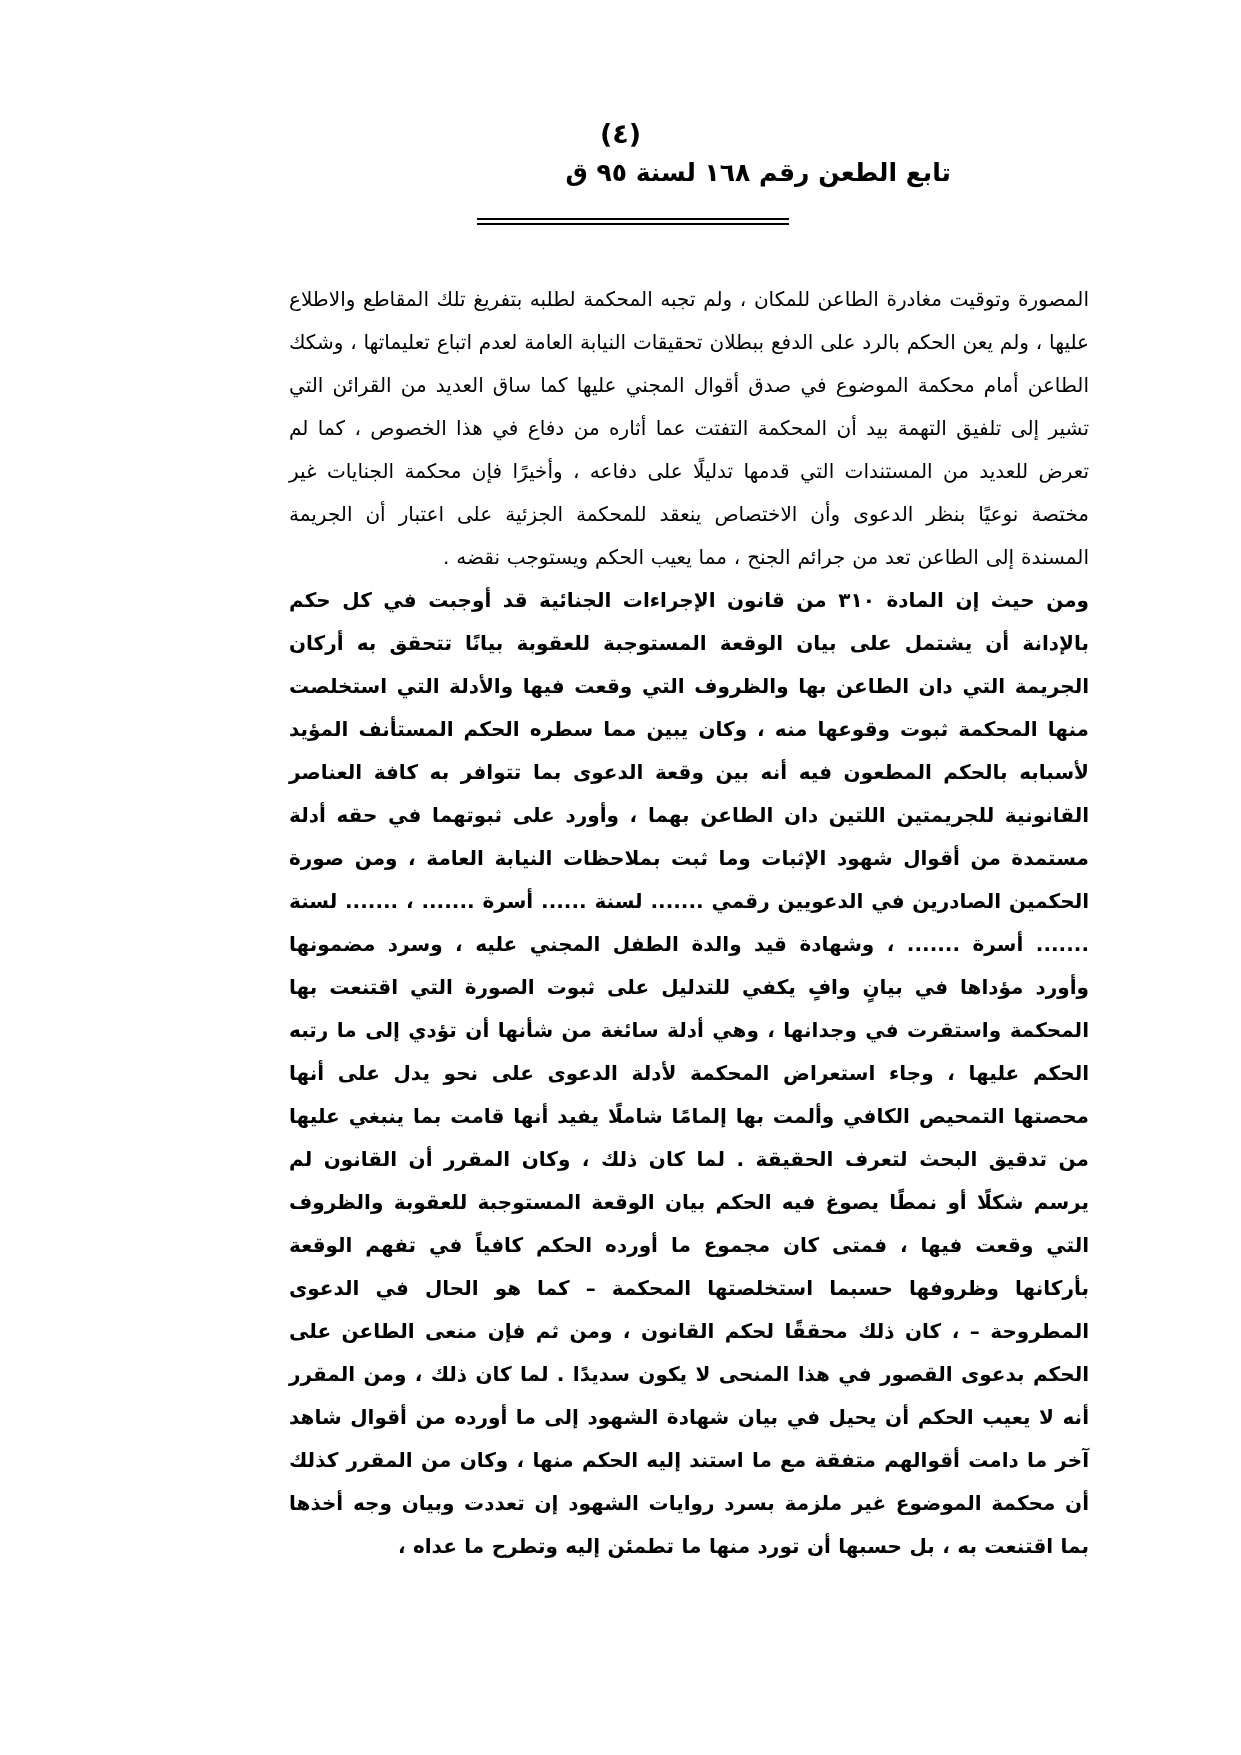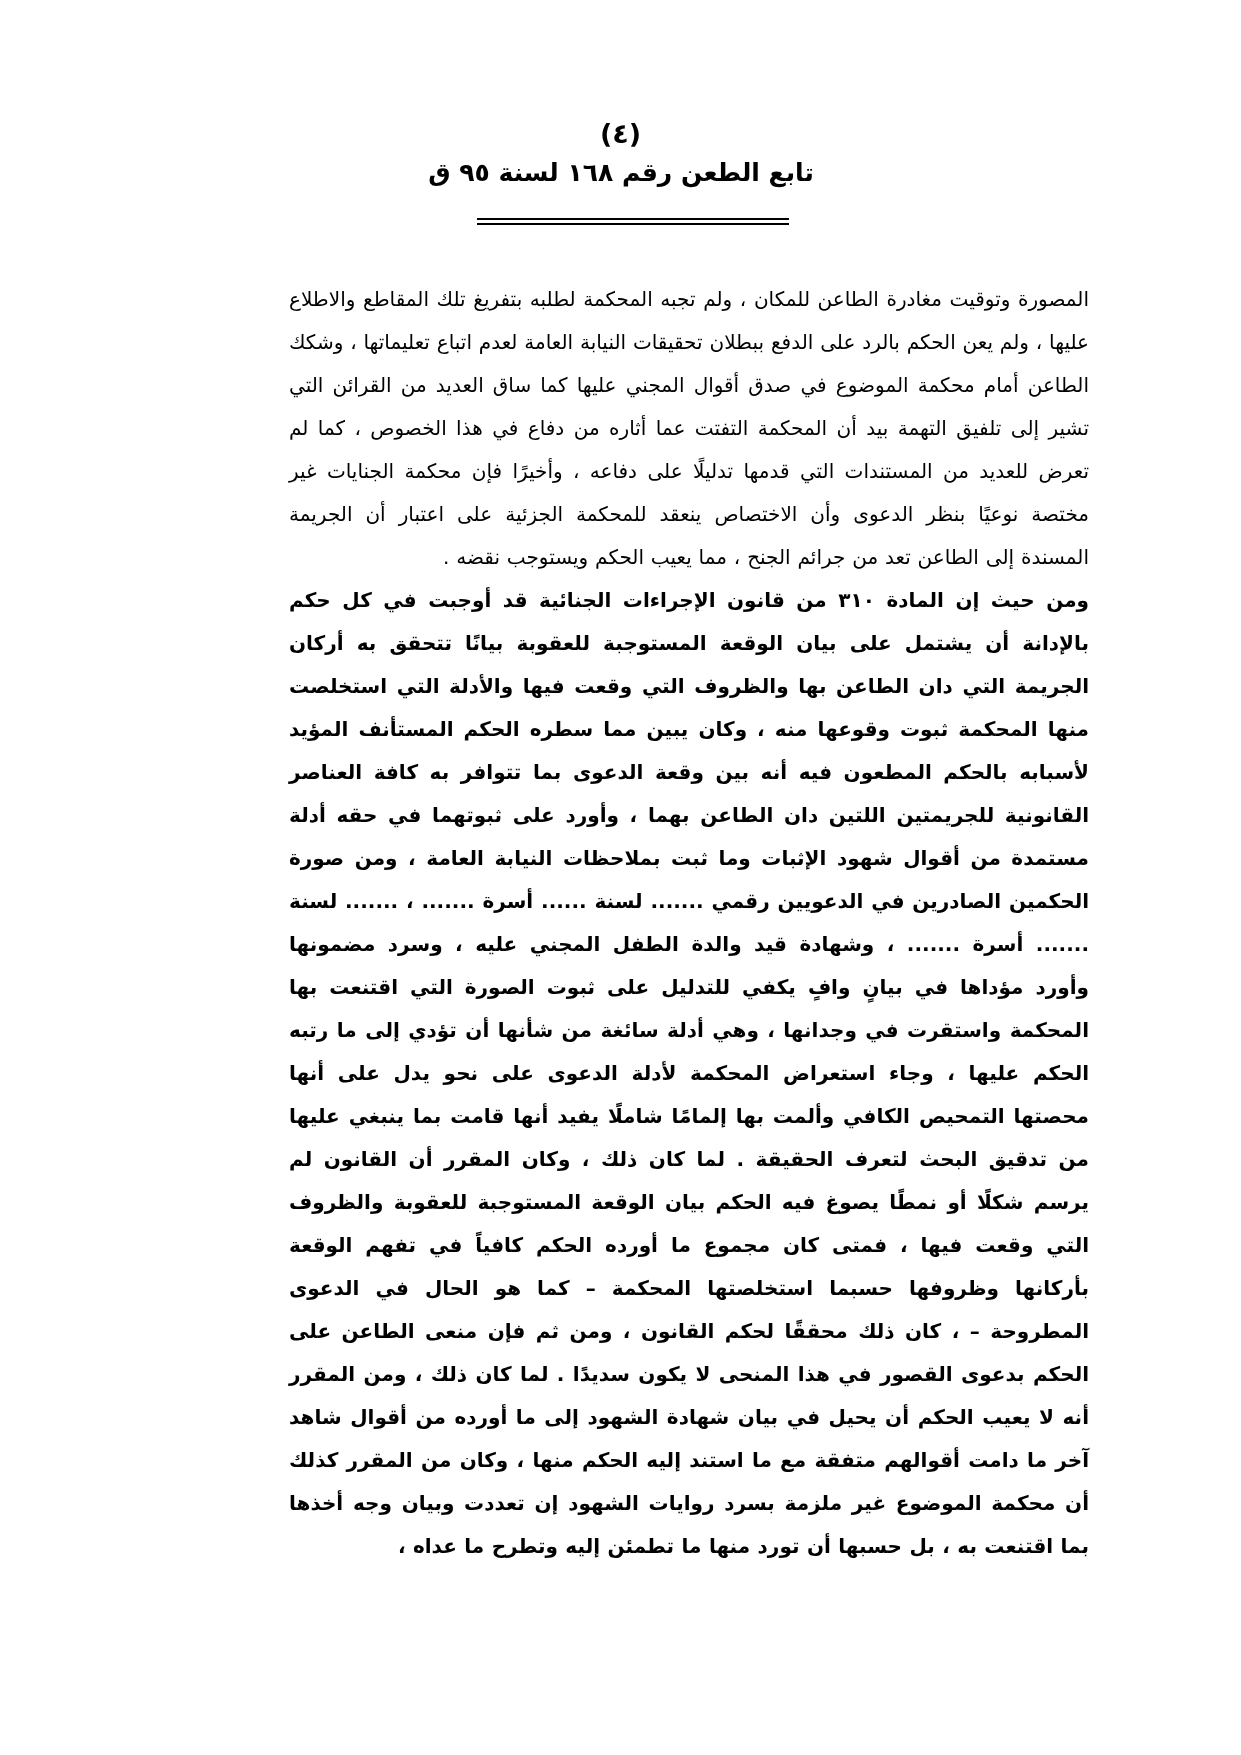--- a/index.html
+++ b/index.html
@@ -36,21 +36,20 @@
     font-size: 27px;
     font-weight: bold;
     letter-spacing: 0;
     direction: rtl;
   }
   .case-header {
     position: absolute;
     top: 158px;
     right: 290px;
     width: 660px;
-    text-align: center;
     font-size: 25px;
     font-weight: bold;
     direction: rtl;
     white-space: nowrap;
   }
   .rule-wrap {
     position: absolute;
     top: 218px;
     right: 452px;
     width: 312px;

